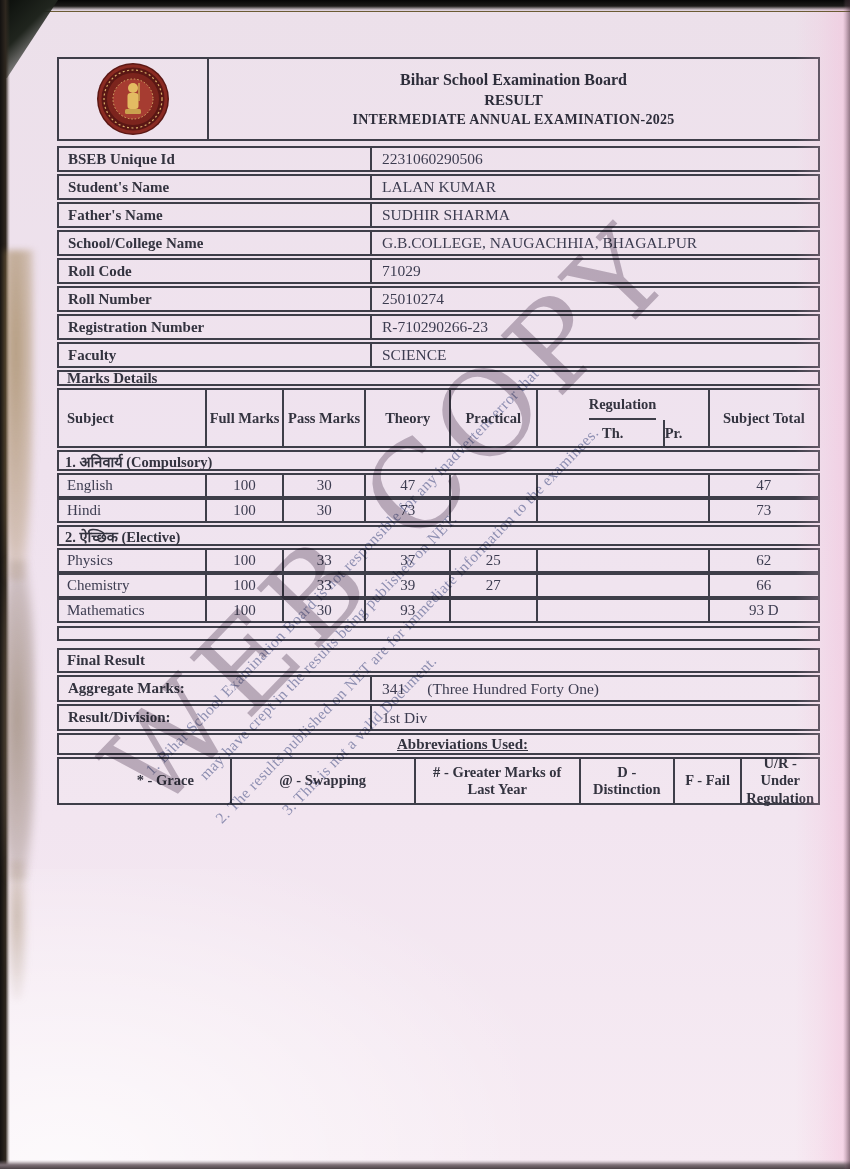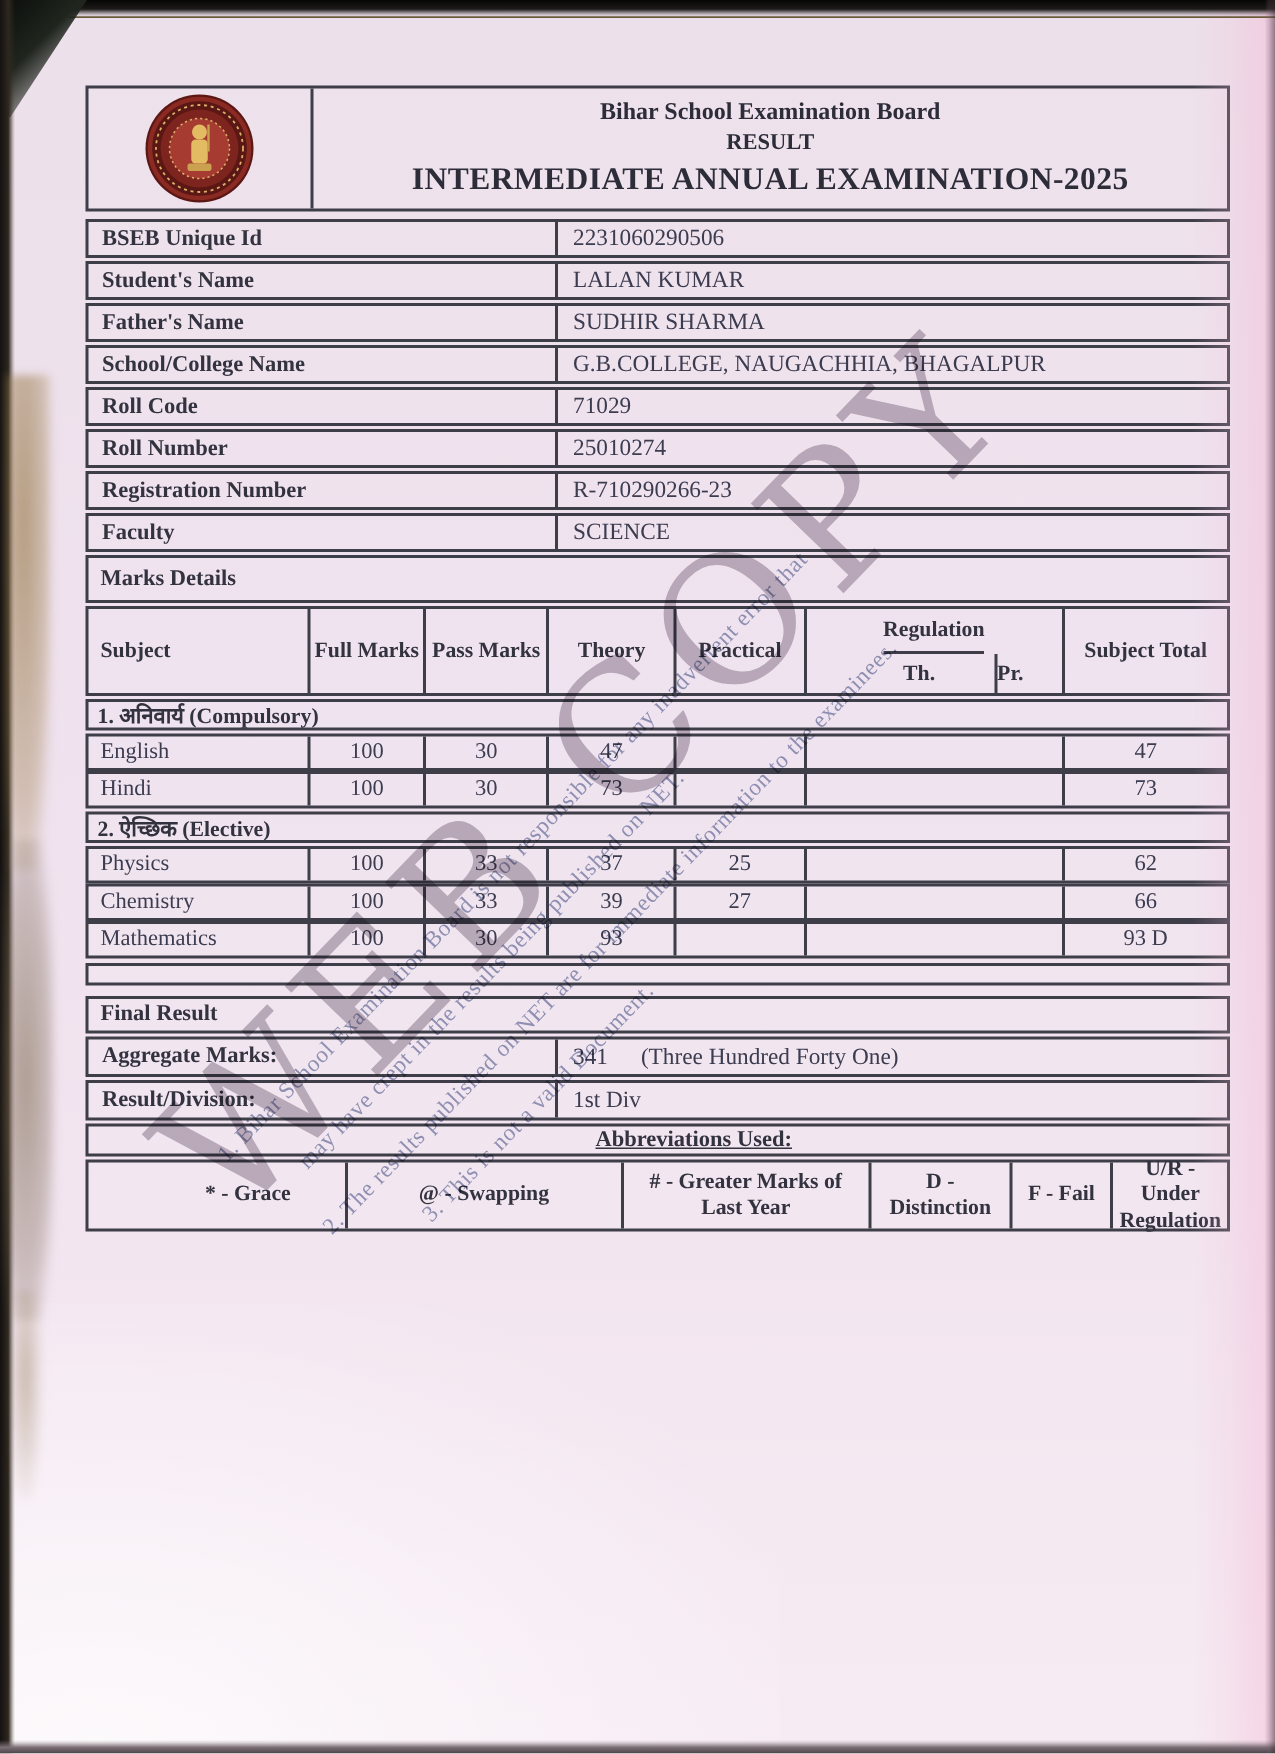--- a/index.html
+++ b/index.html
@@ -46,26 +46,26 @@
   .wm-lines div:nth-child(4){margin-left:66px;}
   
   .content{position:absolute;left:57px;top:57px;width:763px;z-index:2;}
   .box{border:2px solid #3e3e49;box-sizing:border-box;background:rgba(255,255,255,.06);}
   .row{display:flex;align-items:center;margin-top:2px;}
   .hdr-box{display:flex;align-items:stretch;height:84px;margin-top:0;}
   .logo-cell{width:148px;display:flex;align-items:center;justify-content:center;border-right:2px solid #3e3e49;}
   .title-cell{flex:1;display:flex;flex-direction:column;align-items:center;justify-content:center;gap:3px;}
   .t1{font-weight:bold;font-size:16px;color:#2d2d3a;}
   .t2{font-weight:bold;font-size:15px;color:#2d2d3a;}
-  .t3{font-weight:bold;font-size:21px;color:#2d2d3a;letter-spacing:.3px;}
+  .t3{font-weight:bold;font-size:14px;color:#2d2d3a;letter-spacing:.3px;}
   .info-row{height:26px;}
   .info-label{width:311px;padding-left:9px;font-weight:bold;font-size:15px;box-sizing:border-box;}
   .info-value{flex:1;align-self:stretch;display:flex;align-items:center;border-left:2px solid #3e3e49;
     padding-left:10px;font-size:15.5px;color:#3c3c50;}
-  .section-row{height:32px;padding-left:8px;font-weight:bold;font-size:15px;display:flex;align-items:center;}
+  .section-row{height:16px;padding-left:8px;font-weight:bold;font-size:15px;display:flex;align-items:center;}
   
   .mk-header{display:flex;align-items:stretch;height:60px;}
   .mk-header .hcell{display:flex;align-items:center;justify-content:center;text-align:center;
     font-weight:bold;font-size:14.5px;line-height:1.15;box-sizing:border-box;}
   .hcell+ .hcell,.mk-row .mcell + .mcell{border-left:2px solid #3e3e49;}
   .c-subject{width:147px;justify-content:flex-start !important;padding-left:8px;}
   .c-full{width:77px;}.c-pass{width:83px;}.c-theory{width:85px;}.c-practical{width:87px;}
   .c-reg{width:173px;display:flex;flex-direction:column;}
   .c-total{width:111px;}
   .reg-top{height:28px;display:flex;align-items:center;justify-content:center;font-weight:bold;

